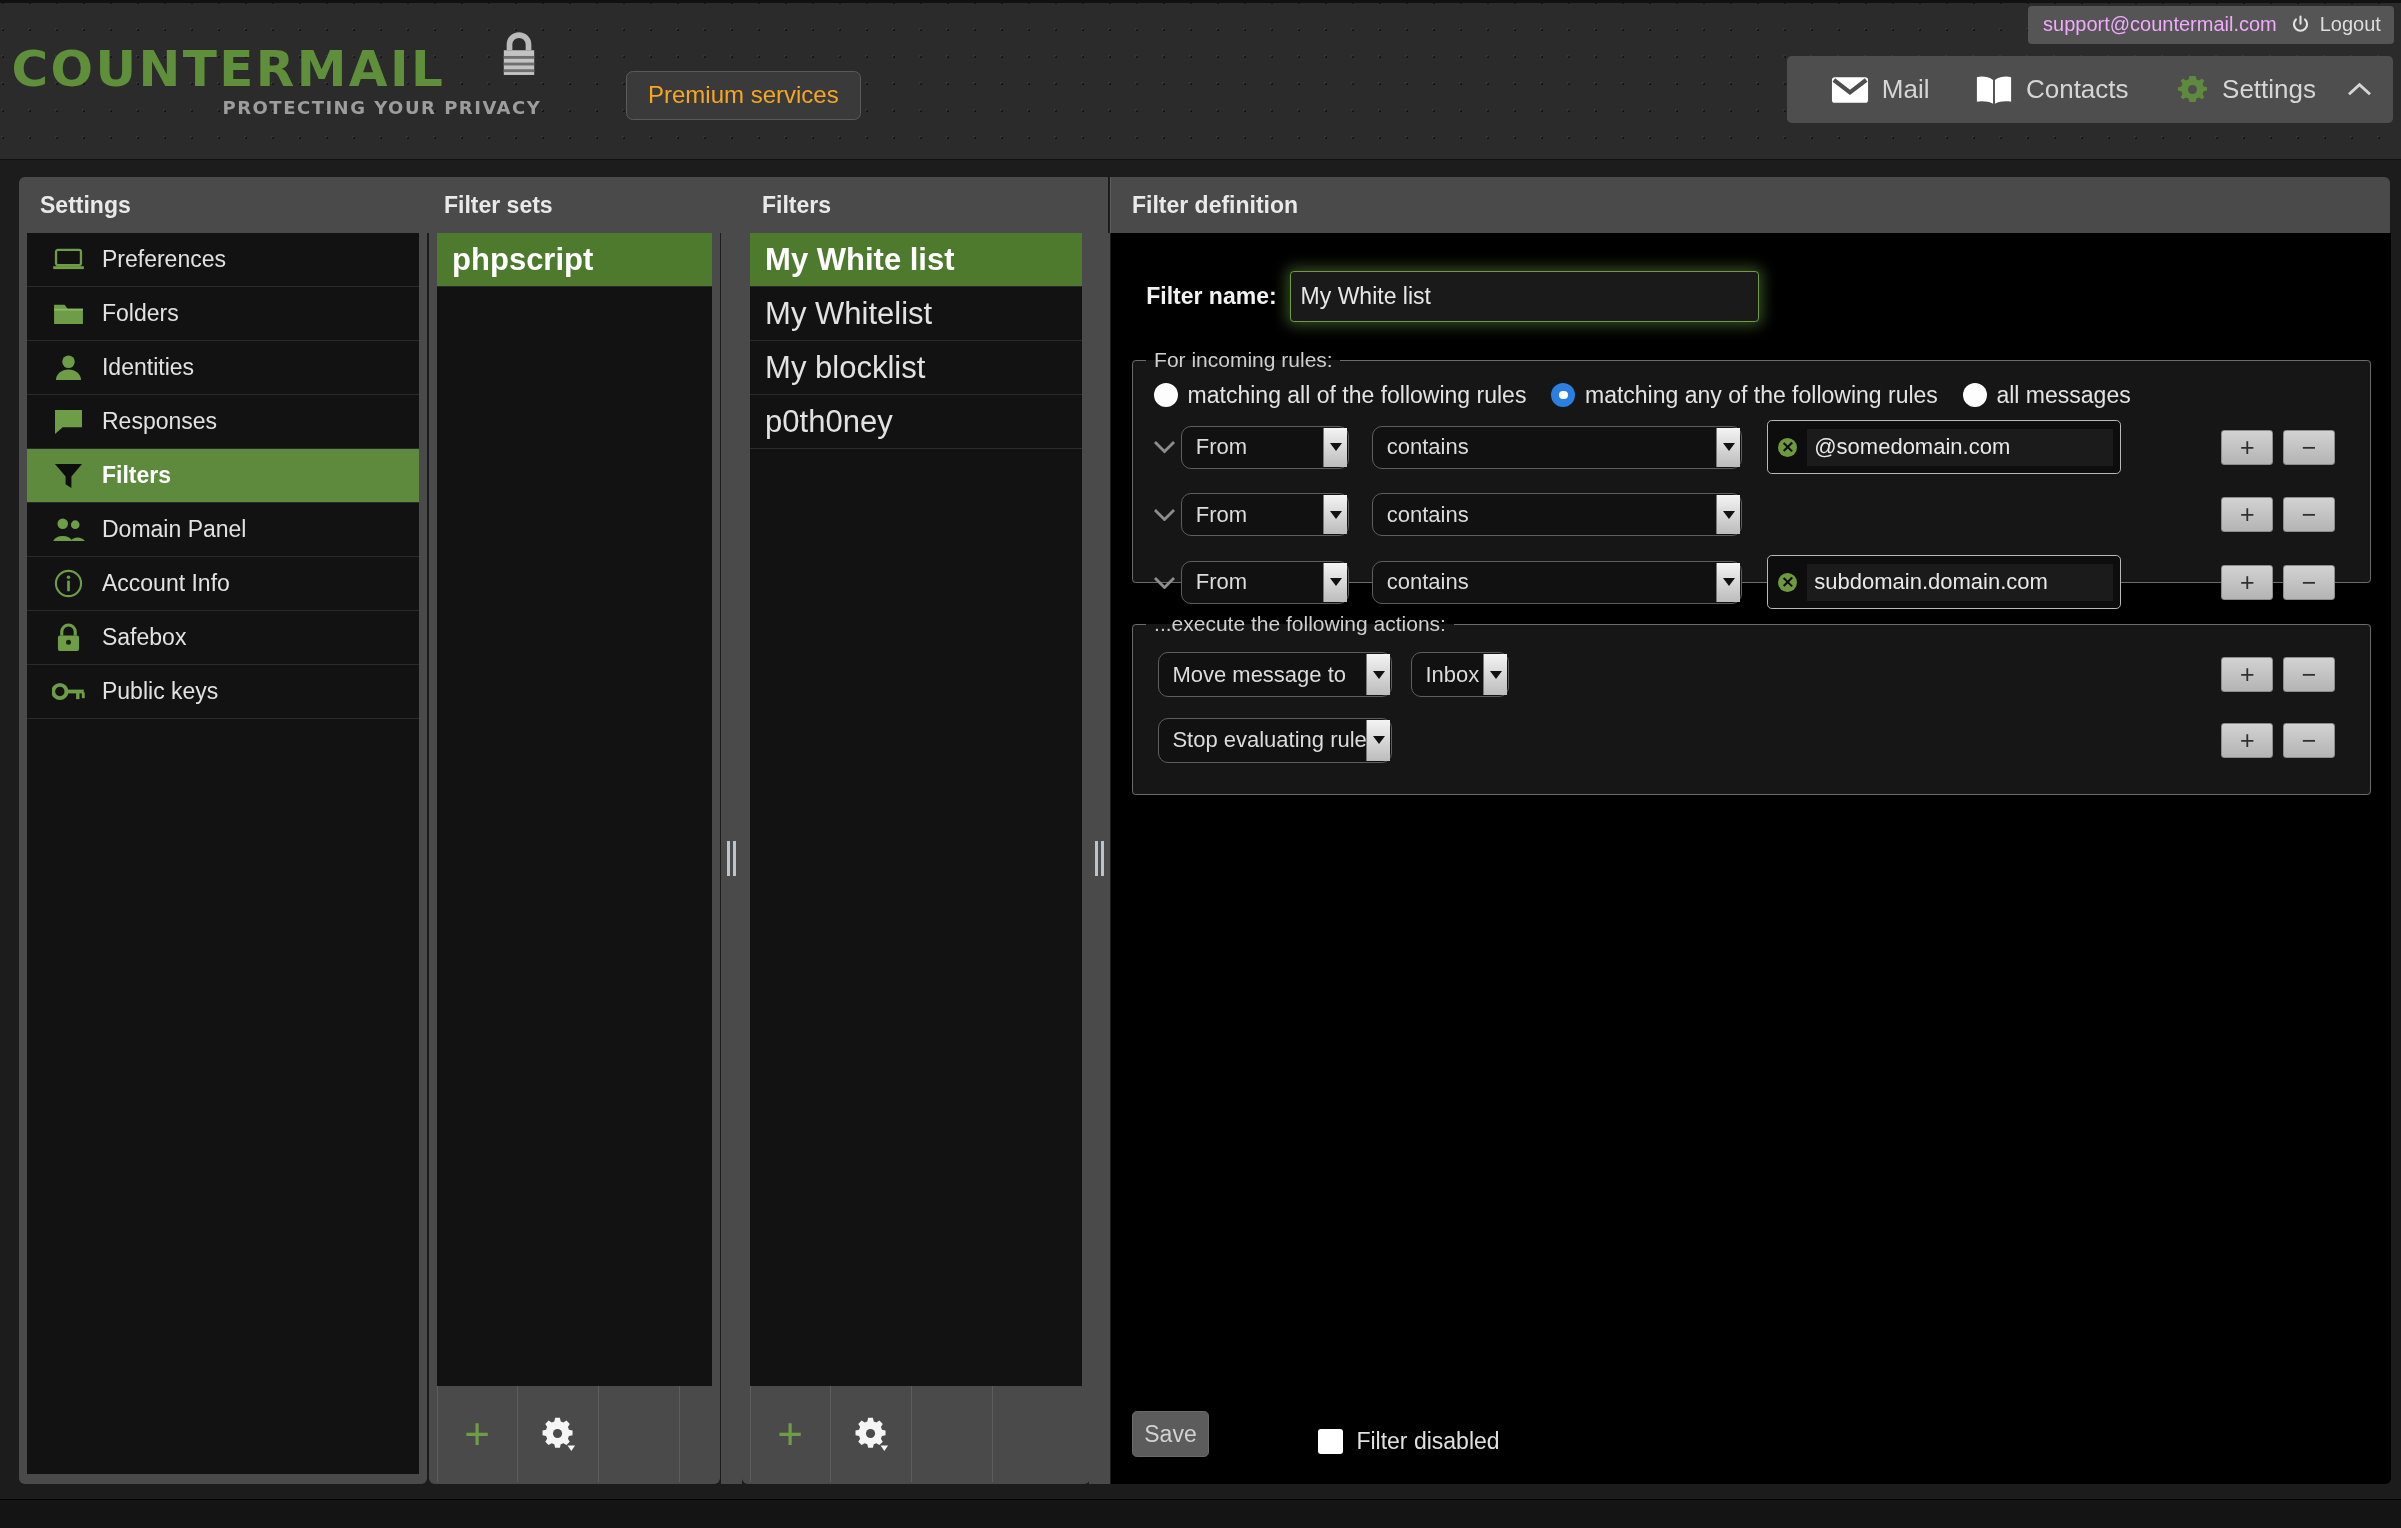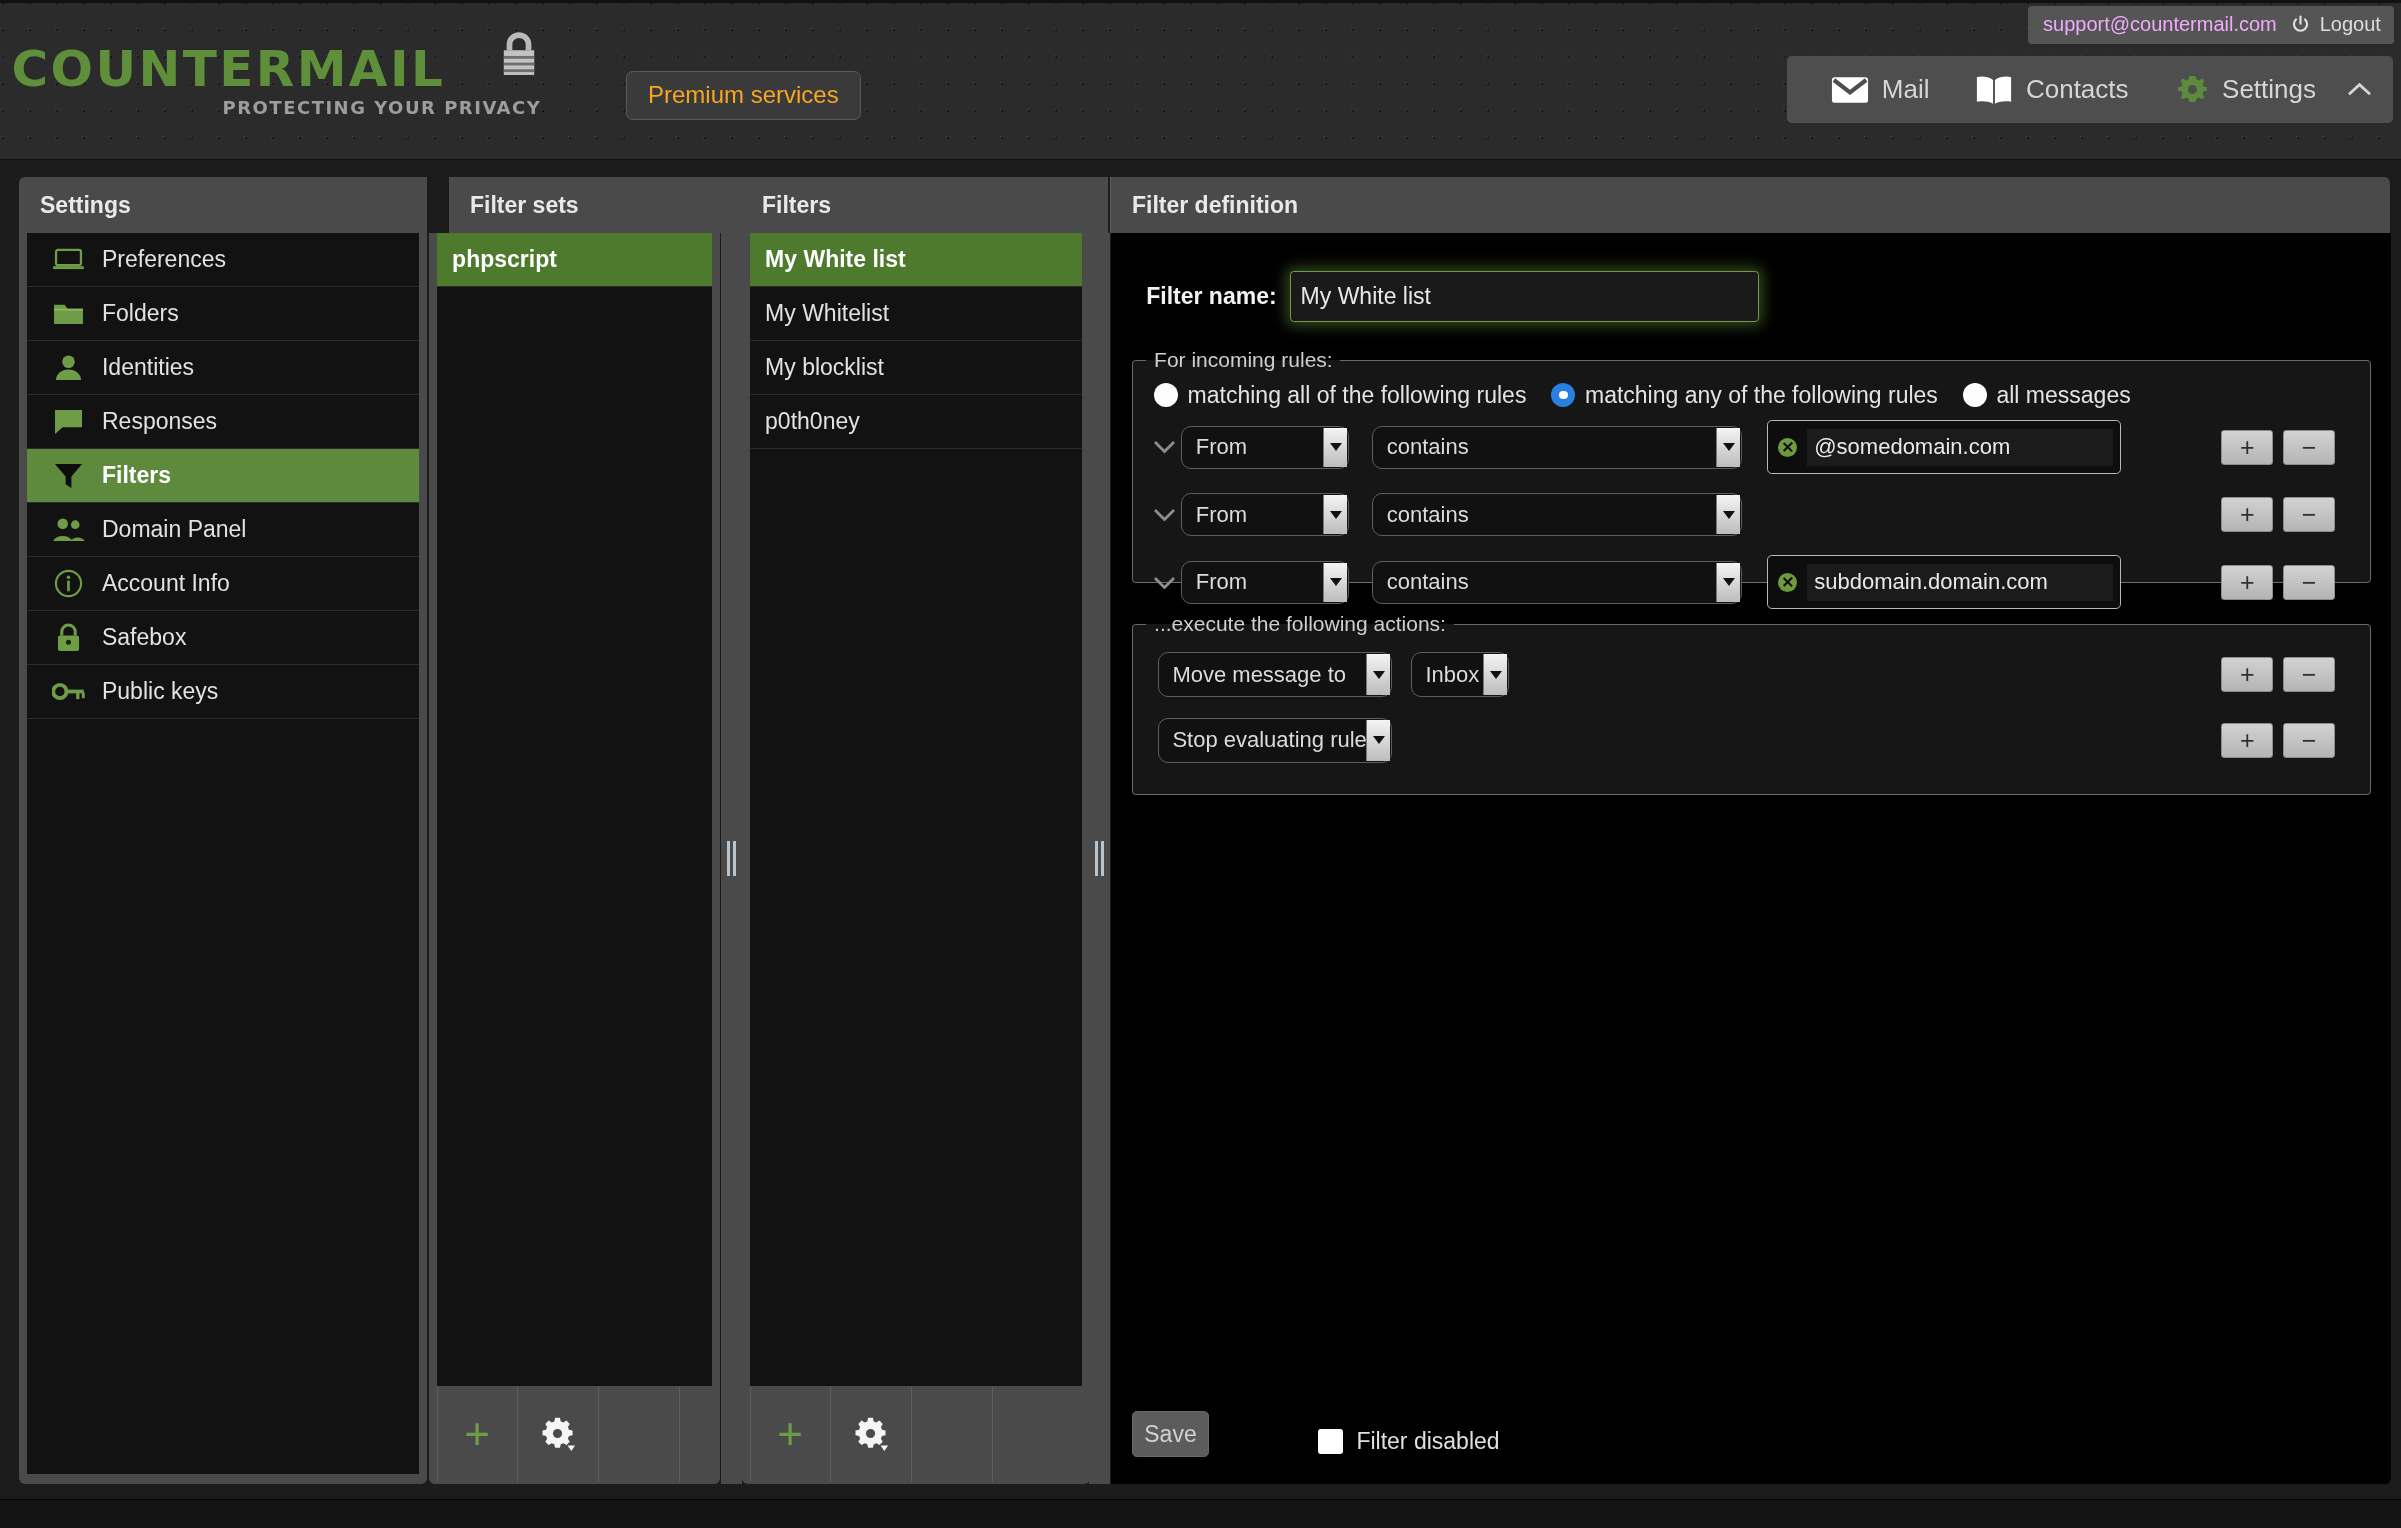--- a/index.html
+++ b/index.html
@@ -88,21 +88,21 @@
   #colheads {
     position: absolute; left: 19px; top: 15.4px; width: 2371px; height: 56px;
   }
   .colhead {
     position: absolute; top: 0; height: 56px;
     background: #4a4a4a; color: #e9e9e9;
     font-size: 23px; font-weight: bold;
     display: flex; align-items: center; padding-left: 21px;
   }
   #ch-settings   { left: 0;    width: 408px; border-radius: 5.8px 0 0 0; }
-  #ch-filtersets { left: 430px; width: 328px; }
+  #ch-filtersets { left: 404px; width: 328px; }
   #ch-filters    { left: 722px; width: 367px; }
   #ch-def        { left: 1091px; width: 1280px; border-radius: 0 5.8px 0 0; border-left: 1px solid #5c5c5c; }
 
   
   #sidebar {
     position: absolute; left: 19px; top: 71px; width: 408px; height: 1251px;
     background: #4a4a4a; border-radius: 0 0 5.8px 5.8px;
     padding: 0 7.7px 9.6px 7.7px;
   }
   #sidebar-list {
@@ -122,21 +122,21 @@
   .listcol {
     position: absolute; top: 71px; background: #4a4a4a;
   }
   #col-filtersets { left: 429px; width: 291px; height: 1251px; border-radius: 0 0 5.8px 5.8px; padding: 0 7.7px 0 7.7px; }
   #col-filters    { left: 742px; width: 348px; height: 1251px; border-radius: 0 0 5.8px 5.8px; padding: 0 7.7px 0 7.7px; }
   .list-body {
     background: #121212; width: 100%; height: 1153px; overflow: hidden;
   }
   .list-item {
     height: 54px; display: flex; align-items: center; padding-left: 15.4px;
-    border-bottom: 1px solid #2a2a2a; color: #e2e2e2; font-size: 23px;
+    border-bottom: 1px solid #2a2a2a; color: #e2e2e2; font-size: 31px;
     cursor: pointer;
   }
   .list-item.selected { background: #4d7a2d; color: #fff; font-weight: bold; }
 
   .col-toolbar {
     height: 96px; width: 100%;
     display: flex; align-items: center;
   }
   .tb-cell {
     width: 81px; height: 100%; display:flex; align-items:center; justify-content:center;

